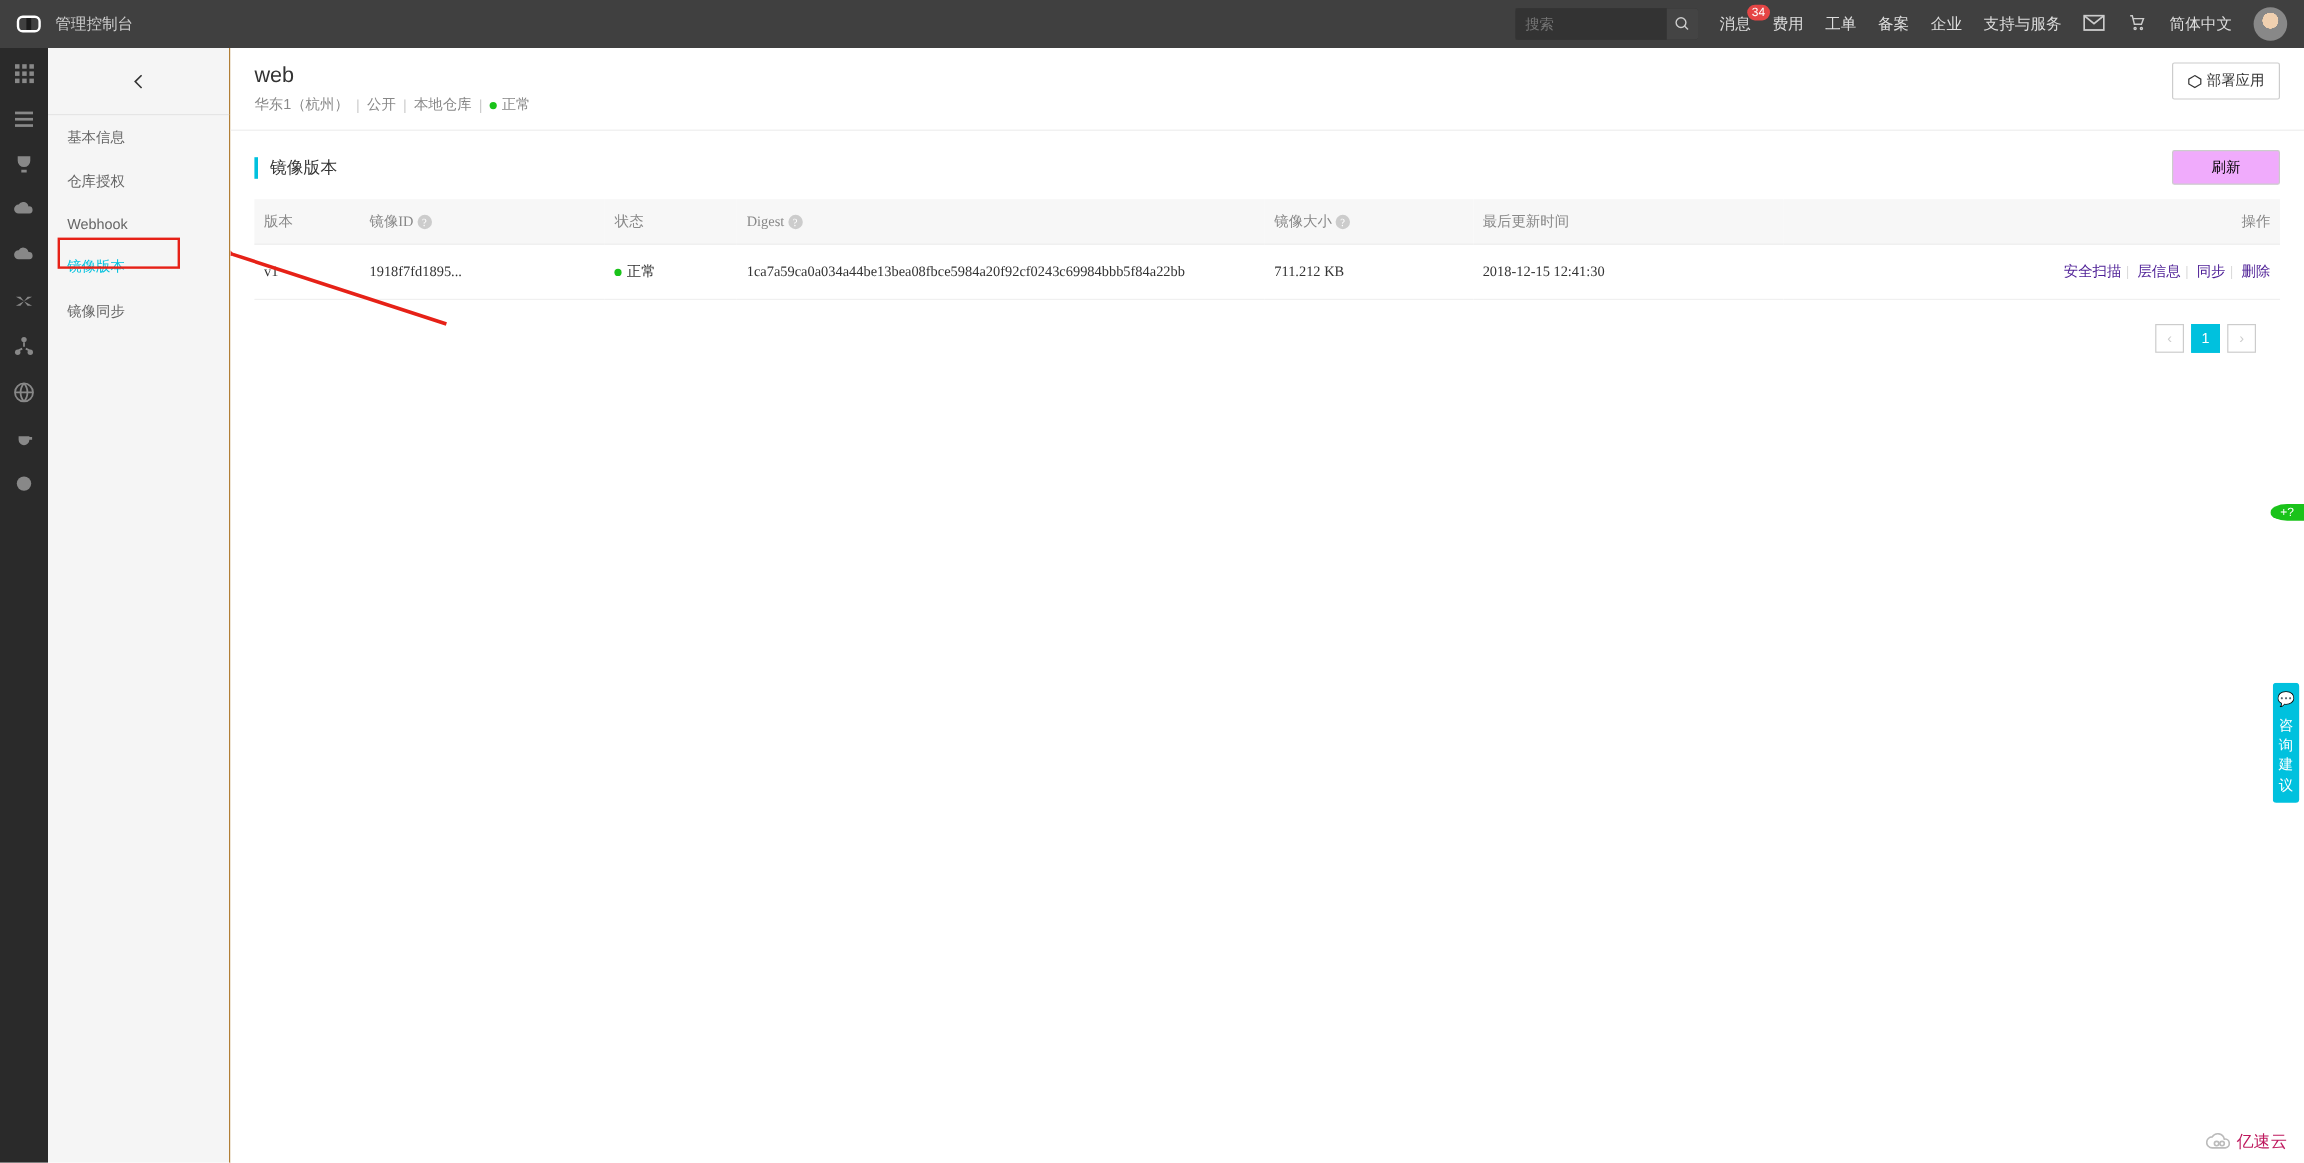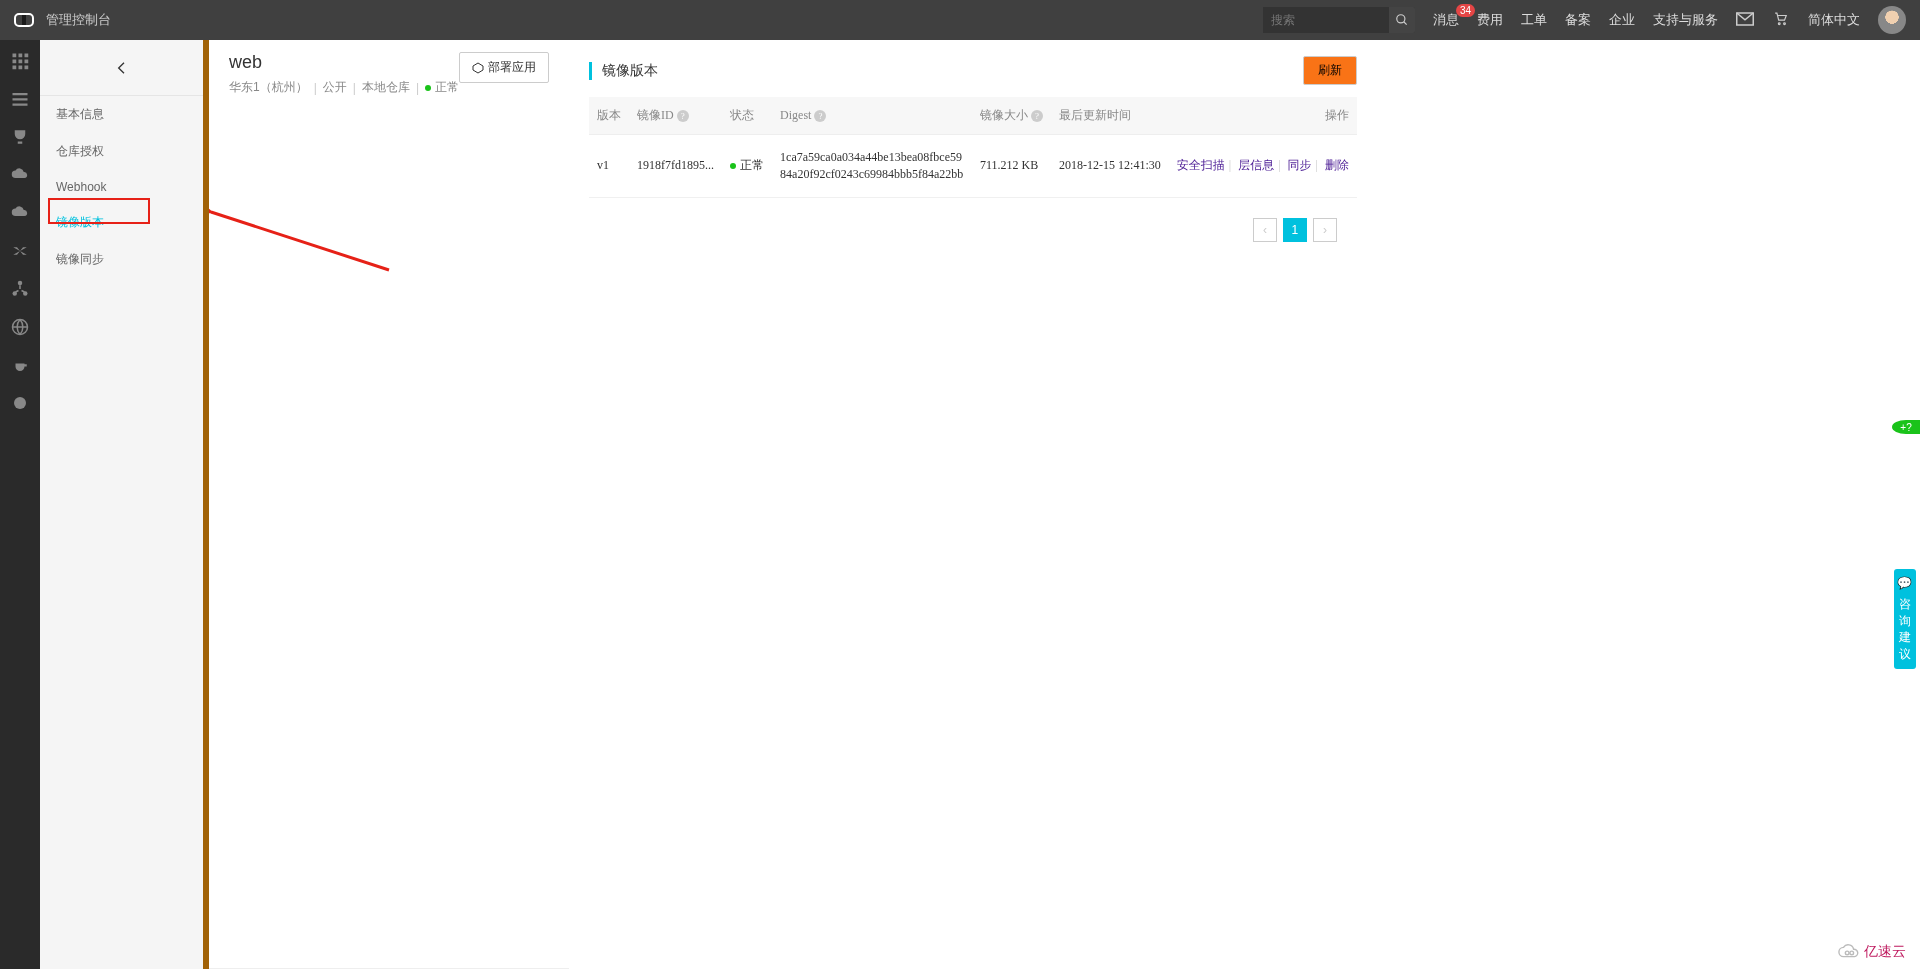--- a/index.html
+++ b/index.html
@@ -22,41 +22,41 @@
 
 
 .layout { display: flex; height: calc(100vh - 40px); }
 
 
 .icon-rail { width: 40px; background: #2a2a2a; display: flex; flex-direction: column; align-items: center; padding-top: 12px; gap: 20px; }
 .rail-icon { width: 18px; height: 18px; cursor: pointer; display: flex; align-items: center; justify-content: center; }
 .rail-icon svg { width: 18px; height: 18px; fill: #888; }
 
 
-.sidebar { width: 169px; background: #f5f5f5; border-right: 6px solid #a16207; height: 100%; }
+.sidebar { width: 152px; background: #f5f5f5; border-right: 1px solid #a16207; height: 100%; }
 .sidebar-back { height: 56px; display: flex; align-items: center; justify-content: center; border-bottom: 1px solid #e5e5e5; cursor: pointer; }
 .sidebar-back svg { width: 16px; height: 16px; stroke: #333; }
 .sidebar-item { padding: 10px 16px; color: #666; cursor: pointer; font-size: 12px; }
 .sidebar-item.active { color: #00c1de; position: relative; }
 .active-box { position: absolute; border: 2px solid #e62117; left: 48px; top: 198px; width: 102px; height: 26px; pointer-events: none; z-index: 5; }
 
 
-.main { flex: 1; display: flex; flex-direction: row; background: #fff; overflow: auto; position: relative; }
+.main { flex: 1; display: flex; flex-direction: column; background: #fff; overflow: auto; position: relative; }
 .header { padding: 12px 20px; border-bottom: 1px solid #eee; display: flex; align-items: flex-start; justify-content: space-between; }
 .title { font-size: 18px; font-weight: normal; color: #333; margin-bottom: 6px; }
 .meta { font-size: 12px; color: #888; display: flex; align-items: center; gap: 6px; text-align: right; }
 .meta .sep { color: #ccc; }
 .status-dot { display: inline-block; width: 6px; height: 6px; border-radius: 50%; background: #1ac31a; margin-right: 4px; }
 .deploy-btn { border: 1px solid #ccc; background: #fff; padding: 6px 12px; border-radius: 2px; cursor: pointer; font-size: 12px; color: #333; display: flex; align-items: center; gap: 4px; }
 .deploy-btn svg { width: 12px; height: 12px; stroke: #333; }
 
 .section { padding: 16px 20px; }
 .section-header { display: flex; align-items: center; justify-content: space-between; margin-bottom: 12px; }
 .section-title { border-left: 3px solid #00c1de; padding-left: 10px; font-size: 14px; color: #333; }
-.refresh-btn { border: 1px solid #ccc; background: #f97316; padding: 5px 14px; border-radius: 2px; cursor: pointer; font-size: 12px; }
+.refresh-btn { border: 1px solid #ccc; background: #f0abfc; padding: 5px 32px; border-radius: 2px; cursor: pointer; font-size: 12px; }
 
 
 .table { width: 100%; border-collapse: collapse; font-family: Liberation Serif, serif; }
 .table th { background: #f7f7f7; text-align: left; font-weight: normal; color: #888; padding: 10px 8px; font-size: 12px; border-bottom: 1px solid #eee; }
 .table th:last-child { text-align: right; }
 .table td { padding: 14px 8px; font-size: 12px; color: #333; border-bottom: 1px solid #f0f0f0; vertical-align: middle; }
 .table td:last-child { text-align: right; }
 .help-icon { display: inline-block; width: 12px; height: 12px; border-radius: 50%; background: #ccc; color: #fff; font-size: 9px; text-align: center; line-height: 12px; margin-left: 3px; }
 .digest-cell { word-break: break-all; max-width: 200px; line-height: 1.4; }
 .action-link { color: #4c1d95; cursor: pointer; }

